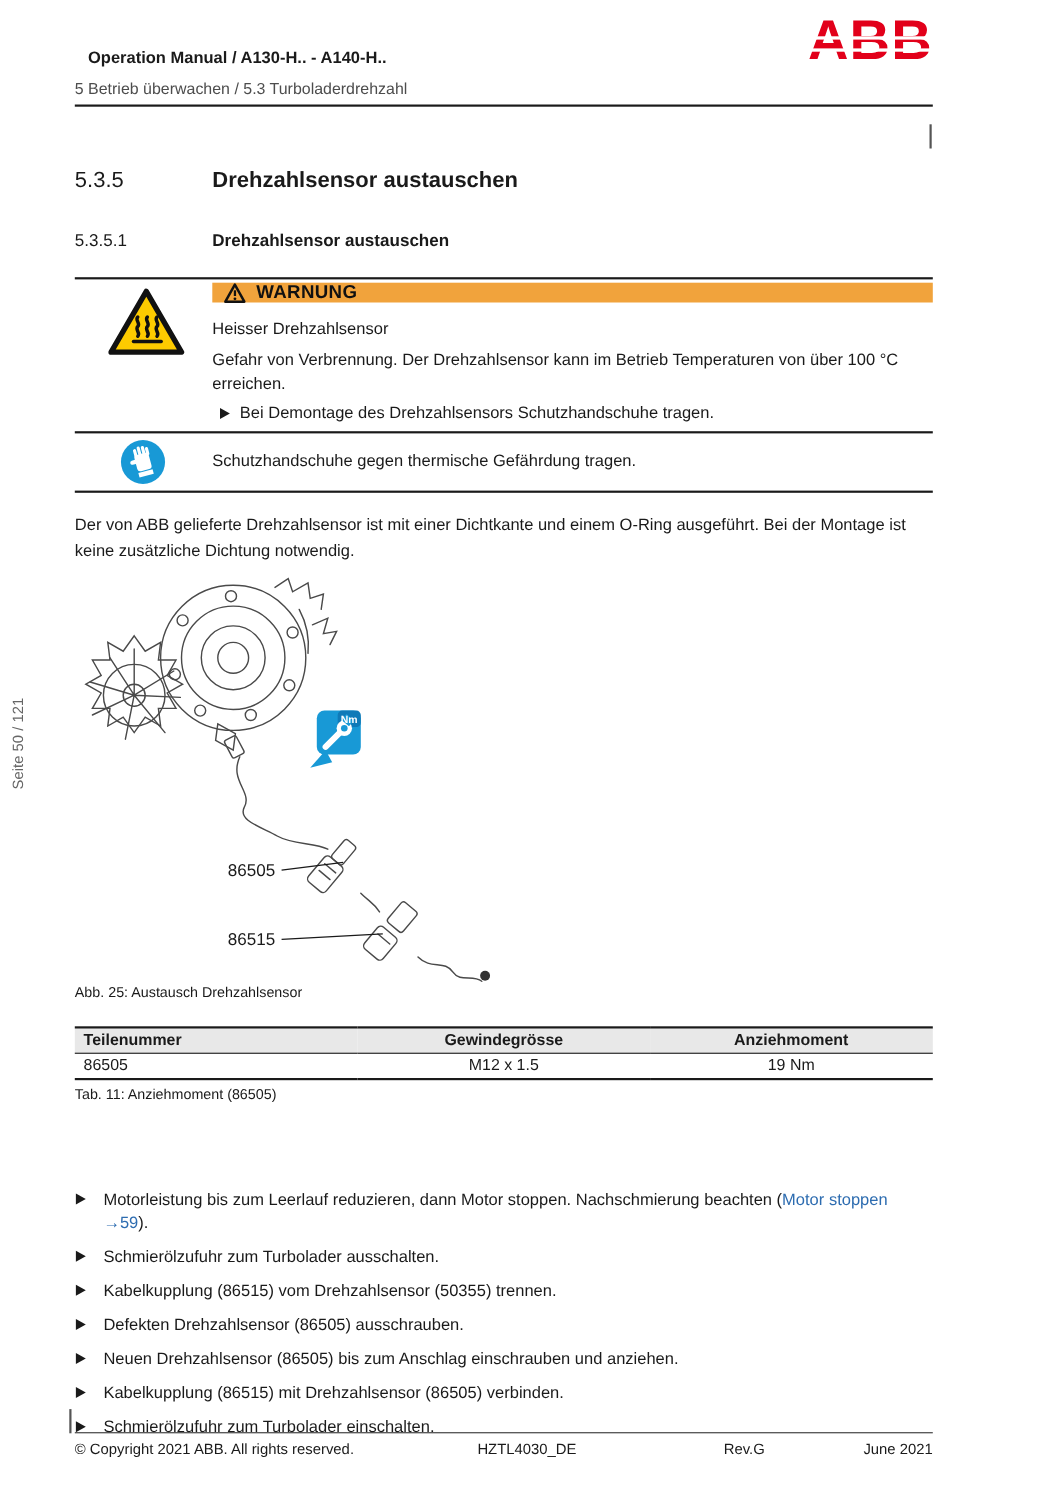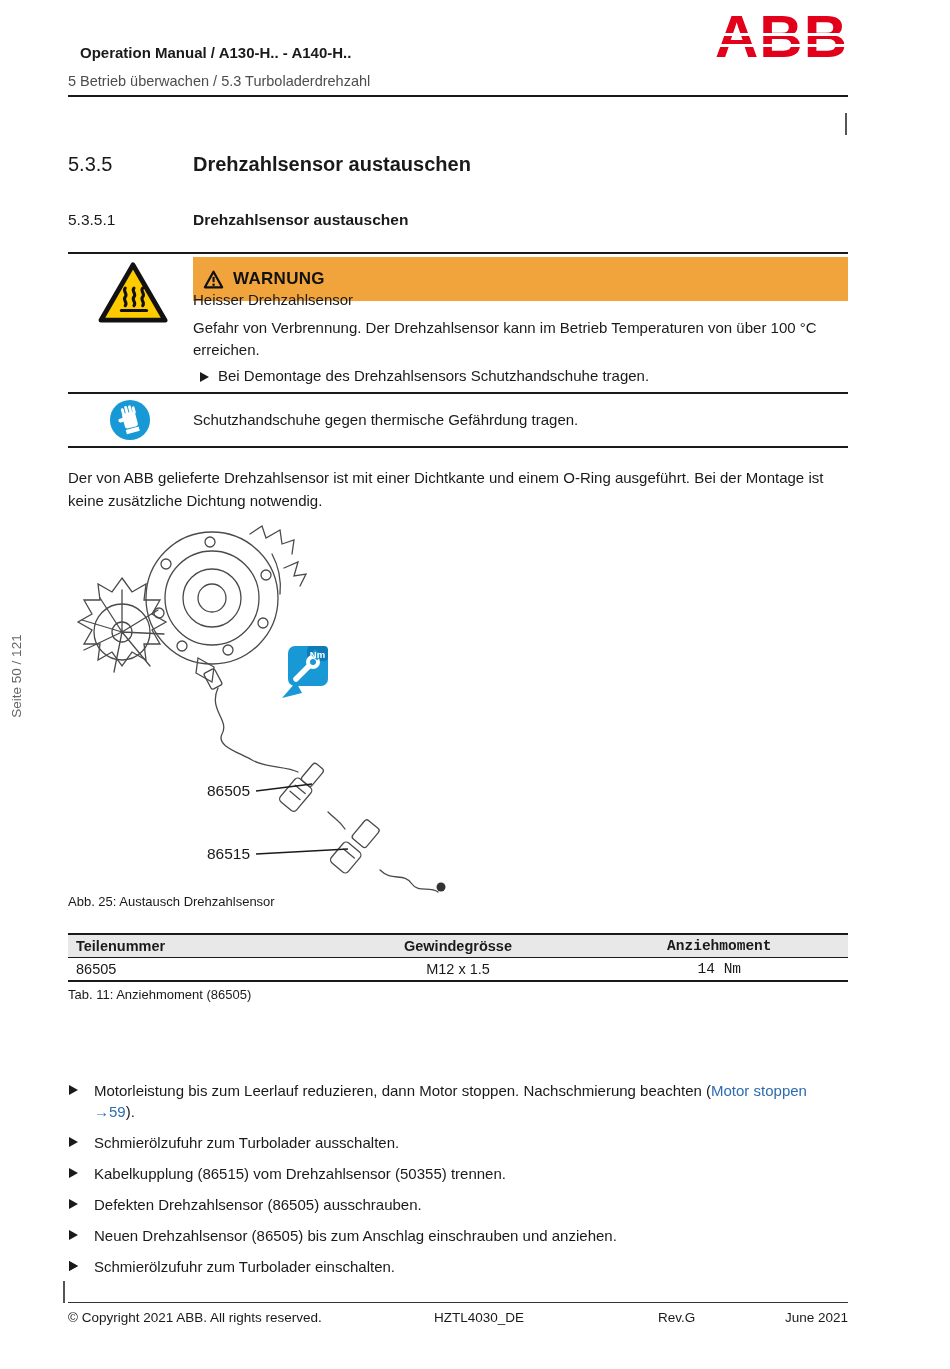--- a/index.html
+++ b/index.html
@@ -6,38 +6,38 @@
   .page{position:relative;width:950px;height:1369px;background:#ffffff;
         font-family:"Liberation Sans",sans-serif;color:#1a1a1a;overflow:hidden;}
 
   
   .rule{position:absolute;left:68px;width:780px;background:#1a1a1a;height:2px;}
 
   
   .hdr-title{position:absolute;left:68px;top:44px;font-size:15px;font-weight:bold;margin-left:12px;}
   .hdr-crumb{position:absolute;left:68px;top:73px;font-size:14.5px;color:#4d4d4d;}
   .abb-logo{position:absolute;left:712px;top:14px;width:136px;height:50px;}
-  .abb-text{display:block;font-size:60px;font-weight:800;line-height:46px;color:#e2001a;
+  .abb-text{display:block;font-size:51px;font-weight:800;line-height:46px;color:#e2001a;
             letter-spacing:1px;text-align:right;}
   .abb-cut{position:absolute;left:0;width:136px;height:3px;background:#fff;}
   .abb-cut.c1{top:19px}.abb-cut.c2{top:30px}
   .change-bar{position:absolute;width:2px;background:#555;}
 
   
   .side-label{position:absolute;left:-38px;top:668px;width:110px;height:16px;
               transform:rotate(-90deg);font-size:13.5px;color:#666;text-align:center;white-space:nowrap;}
 
   
   .h-num{position:absolute;left:68px;font-weight:normal;}
   .h-title{position:absolute;left:193px;font-weight:bold;}
   .sec{top:153px;font-size:20px;}
   .sub{top:211px;font-size:15.5px;text-align:right;}
 
   
-  .warn-banner{position:absolute;left:193px;top:257px;width:655px;height:44px;background:#f1a33c;
+  .warn-banner{position:absolute;left:193px;top:257px;width:655px;height:18px;background:#f1a33c;
                display:flex;align-items:center;gap:9px;padding-left:10px;box-sizing:border-box;}
   .warn-banner .lbl{font-size:17px;font-weight:bold;letter-spacing:.3px;color:#111;}
   .hazard-icon{position:absolute;left:96px;top:260px;}
   .warn-title{position:absolute;left:193px;top:291px;font-size:15px;font-weight:normal;}
   .warn-body{position:absolute;left:193px;top:317px;width:652px;font-size:15px;line-height:22px;}
   .warn-instr{position:absolute;left:200px;top:367px;font-size:15px;}
   .glove-icon{position:absolute;left:109px;top:399px;}
   .mand-note{position:absolute;left:193px;top:411px;font-size:15px;}
 
   .tri{display:inline-block;width:0;height:0;border-left:9px solid #1a1a1a;
@@ -51,21 +51,21 @@
   .figure{position:absolute;left:60px;top:520px;}
   .fig-caption{position:absolute;left:68px;top:894px;font-size:13px;}
 
   
   .parts{position:absolute;left:68px;top:933px;width:780px;border-collapse:collapse;font-size:14.5px;}
   .parts th{background:#e8e8e8;font-weight:bold;padding:3px 8px;
             border-top:2px solid #1a1a1a;border-bottom:1.5px solid #1a1a1a;}
   .parts td{padding:3px 8px;border-bottom:2px solid #1a1a1a;}
   .parts .c1{width:33%;text-align:left;}
   .parts .c2{width:34%;text-align:center;}
-  .parts .c3{width:33%;text-align:center;font-family:Liberation Mono, monospace;}
+  .parts .c3{width:33%;text-align:center;}
   .tab-caption{position:absolute;left:68px;top:987px;font-size:13px;}
 
   
   .steps{position:absolute;left:68px;top:1052px;width:782px;font-size:15px;line-height:21px;margin-top:28px;}
   .step{position:relative;padding-left:26px;margin-bottom:10px;}
   .step .tri{position:absolute;left:1px;top:4.5px;margin:0;}
   .doclink{color:#2d6cb0;text-decoration:none;}
 
   
   .footer-rule{position:absolute;left:68px;top:1302px;width:780px;height:1px;background:#333;}
@@ -222,21 +222,21 @@
       <tr>
         <th class="c1">Teilenummer</th>
         <th class="c2">Gewindegrösse</th>
         <th class="c3">Anziehmoment</th>
       </tr>
     </thead>
     <tbody>
       <tr>
         <td class="c1">86505</td>
         <td class="c2">M12 x 1.5</td>
-        <td class="c3">14 Nm</td>
+        <td class="c3">19 Nm</td>
       </tr>
     </tbody>
   </table>
   <div class="tab-caption">Tab. 11: Anziehmoment (86505)</div>
 
   <div class="steps">
     <div class="step">
       <span class="tri"></span>
       <span><span>Motorleistung bis zum Leerlauf reduzieren, dann Motor stoppen. Nachschmierung beachten (</span><a href="#" class="doclink">Motor stoppen →59</a><span>).</span></span>
     </div>
@@ -251,20 +251,21 @@
     <div class="step">
       <span class="tri"></span>
       <span>Defekten Drehzahlsensor (86505) ausschrauben.</span>
     </div>
     <div class="step">
       <span class="tri"></span>
       <span>Neuen Drehzahlsensor (86505) bis zum Anschlag einschrauben und anziehen.</span>
     </div>
     <div class="step">
       <span class="tri"></span>
+      <span>Kabelkupplung (86515) mit Drehzahlsensor (86505) verbinden.</span>
     </div>
     <div class="step">
       <span class="tri"></span>
       <span>Schmierölzufuhr zum Turbolader einschalten.</span>
     </div>
   </div>
 
   <div class="change-bar" style="left:63px;top:1281px;height:22px;"></div>
   <div class="footer-rule"></div>
   <span class="foot f-copy">© Copyright 2021 ABB. All rights reserved.</span>

